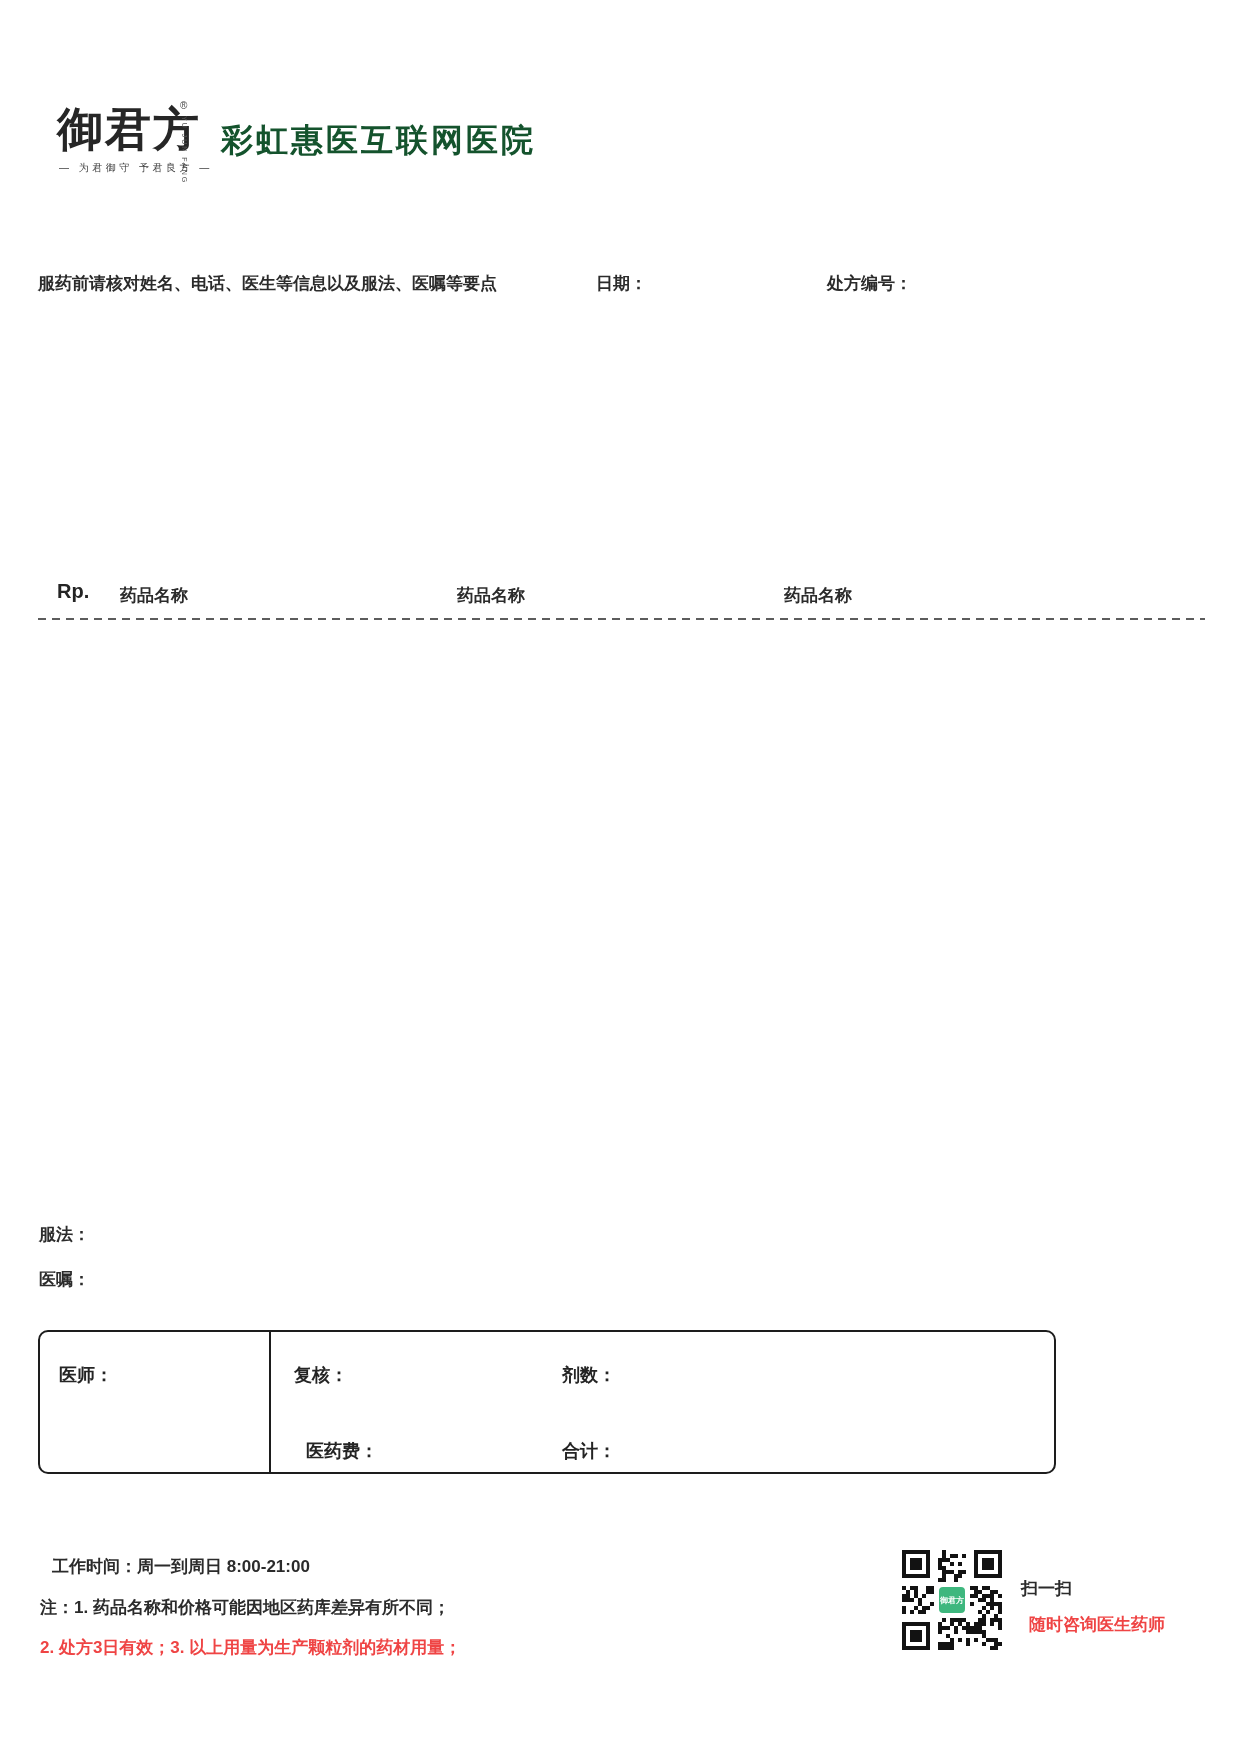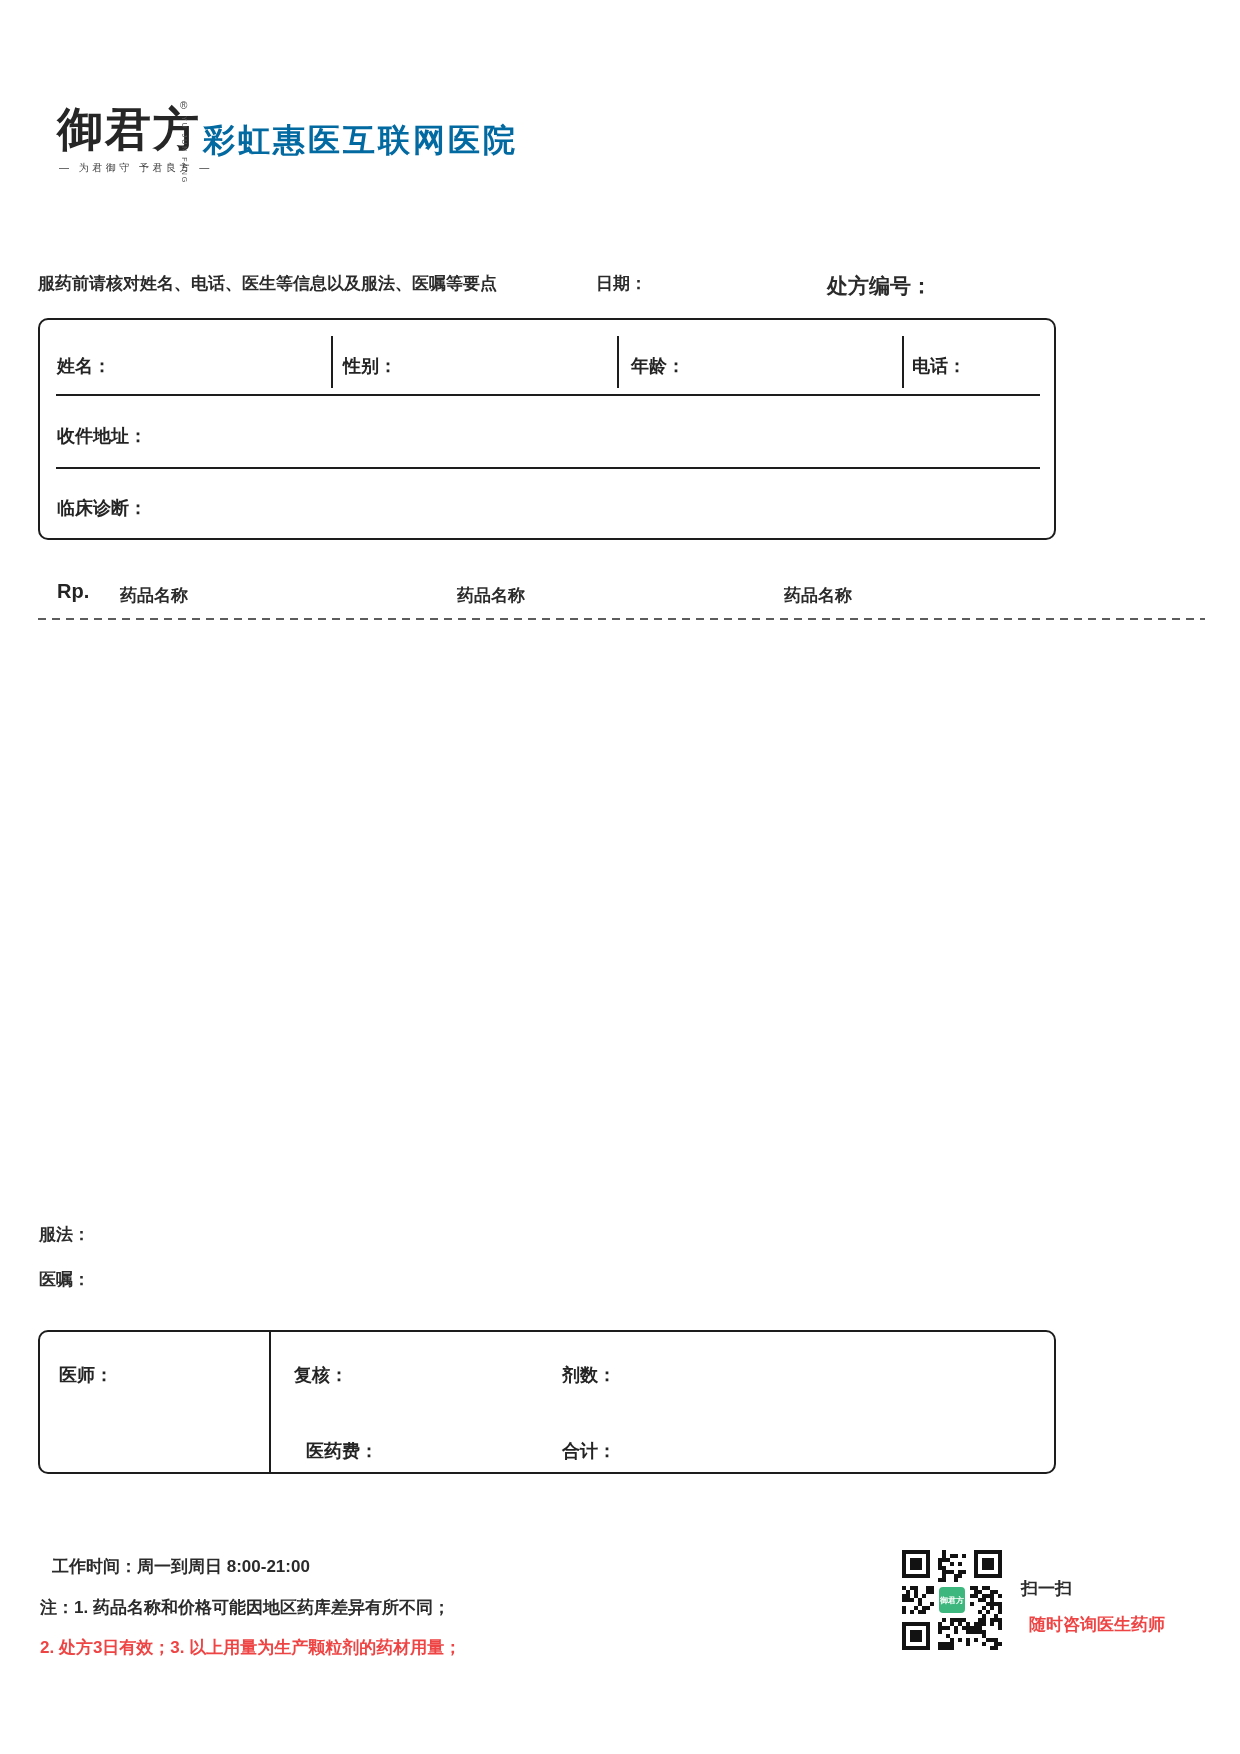--- a/index.html
+++ b/index.html
@@ -9,26 +9,26 @@
   }
   .abs{position:absolute;white-space:nowrap;}
 
   
   .logo-row{left:57px;top:104px;font-family:"DejaVu Serif","Liberation Serif",serif;
     font-weight:bold;font-size:46px;line-height:1.1;color:#262626;letter-spacing:2px;}
   .logo-reg{left:180px;top:100px;font-size:10px;color:#444;}
   .logo-vert{left:181px;top:116px;font-size:7px;letter-spacing:2px;color:#555;
     writing-mode:vertical-rl;height:46px;}
   .logo-tagline{left:59px;top:161px;font-size:10px;letter-spacing:3.5px;color:#3c3c3c;}
-  .hospital-title{left:203px;top:119px;font-size:32px;font-weight:800;letter-spacing:3px;color:#0369a1;}
+  .hospital-title{left:221px;top:119px;font-size:32px;font-weight:800;letter-spacing:3px;color:#14532d;}
 
   
   .notice{left:38px;top:272px;font-size:17px;font-weight:600;color:#2b2b2b;}
   .date-label{left:596px;top:272px;font-size:17px;font-weight:600;color:#2b2b2b;}
-  .rxno-label{left:827px;top:272px;font-size:21px;font-weight:600;color:#2b2b2b;}
+  .rxno-label{left:827px;top:272px;font-size:17px;font-weight:600;color:#2b2b2b;}
 
   
   .patient-box{left:38px;top:318px;width:1018px;height:222px;border:2px solid #1d1d1d;
     border-radius:10px;box-sizing:border-box;}
   .patient-box .lbl{position:absolute;font-size:18px;font-weight:600;color:#242424;}
   .pl-name{left:17px;top:34px;}
   .pl-gender{left:303px;top:34px;}
   .pl-age{left:591px;top:34px;}
   .pl-phone{left:872px;top:34px;}
   .pl-address{left:17px;top:104px;}
@@ -81,33 +81,20 @@
   <div class="abs logo-row">御君方</div>
   <div class="abs logo-reg">®</div>
   <div class="abs logo-vert">YU JUN FANG</div>
   <div class="abs logo-tagline">— 为君御守 予君良方 —</div>
   <div class="abs hospital-title">彩虹惠医互联网医院</div>
 
   <div class="abs notice">服药前请核对姓名、电话、医生等信息以及服法、医嘱等要点</div>
   <div class="abs date-label">日期：</div>
   <div class="abs rxno-label">处方编号：</div>
 
-  <div class="abs patient-box">
-    <span class="lbl pl-name">姓名：</span>
-    <span class="lbl pl-gender">性别：</span>
-    <span class="lbl pl-age">年龄：</span>
-    <span class="lbl pl-phone">电话：</span>
-    <span class="vdiv vd1"></span>
-    <span class="vdiv vd2"></span>
-    <span class="vdiv vd3"></span>
-    <span class="hline hl1"></span>
-    <span class="lbl pl-address">收件地址：</span>
-    <span class="hline hl2"></span>
-    <span class="lbl pl-diagnosis">临床诊断：</span>
-  </div>
 
   <div class="abs rp-label">Rp.</div>
   <div class="abs drug-h1">药品名称</div>
   <div class="abs drug-h2">药品名称</div>
   <div class="abs drug-h3">药品名称</div>
   <div class="abs dash-line"></div>
 
   <div class="abs usage-label">服法：</div>
   <div class="abs advice-label">医嘱：</div>
 

